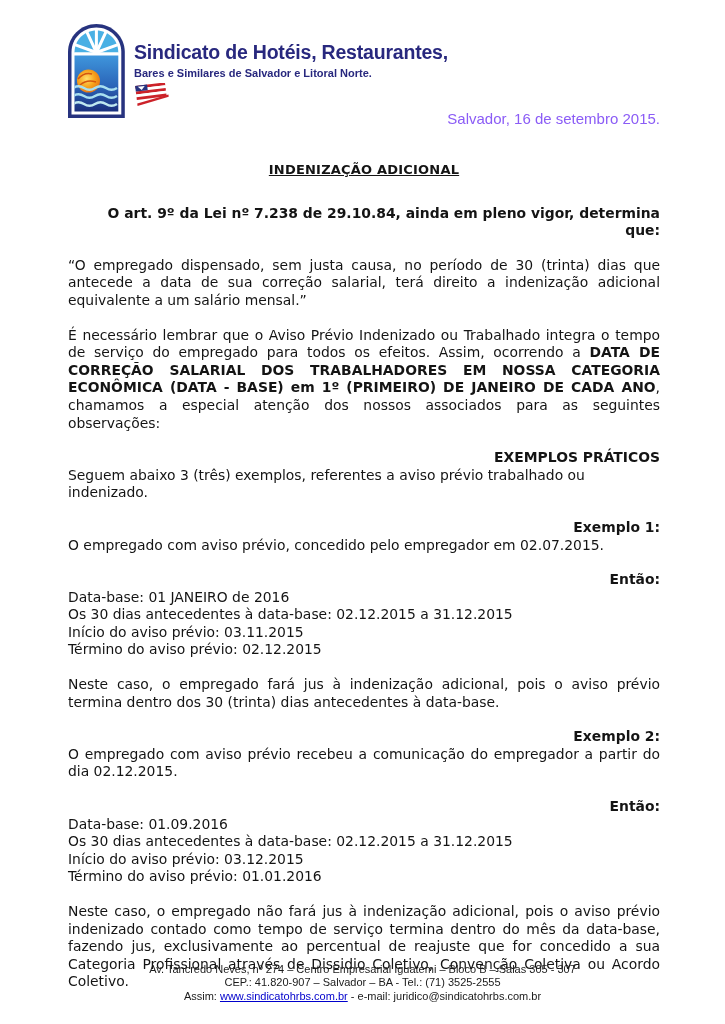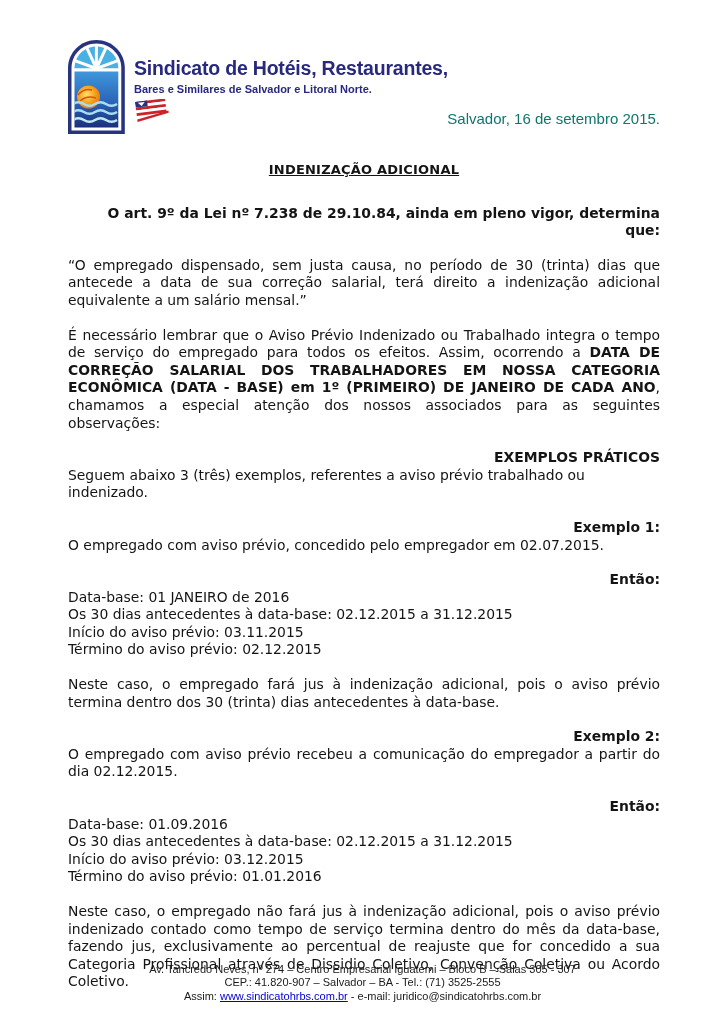--- a/index.html
+++ b/index.html
@@ -2,30 +2,30 @@
 <html lang="pt-BR"><head>
 <meta charset="utf-8">
 <style>
   * { box-sizing: border-box; }
   html,body { margin:0; padding:0; background:#ffffff; }
   .page {
     position:relative; width:725px; height:1024px; background:#ffffff;
     overflow:hidden; color:#141414;
   }
   
-  .letterhead { position:absolute; top:40px; left:68px; display:flex; align-items:flex-start; }
+  .letterhead { position:absolute; top:24px; left:68px; display:flex; align-items:flex-start; }
   .logo-window { display:block; }
   .brand { margin-left:9px; padding-top:17px; color:#28287e;
            font-family:"Liberation Sans", sans-serif; font-weight:bold; }
   .brand-l1 { font-size:19.5px; letter-spacing:-0.2px; white-space:nowrap; }
   .brand-l2 { font-size:11px; margin-top:3px; white-space:nowrap; }
   .flag-wrap { margin-top:4px; line-height:0; }
   
   .date { position:absolute; top:110px; right:65px; text-align:right;
-          font-family:"Liberation Sans", sans-serif; font-size:15px; color:#0f766e; }
+          font-family:"Liberation Sans", sans-serif; font-size:15px; color:#8b5cf6; }
   
   .doc { position:absolute; left:68px; top:161px; width:592px;
          font-family:"DejaVu Sans", sans-serif; font-size:13.9px; line-height:17.6px; color:#141414; }
   .doc .title { font-size:13px; font-weight:bold; text-decoration:underline;
                 text-align:center; margin:0 0 26px 0; letter-spacing:0.2px; }
   .doc p, .doc .blk { margin:0 0 17px 0; }
   .b { font-weight:bold;text-align:right; }
   .just { text-align:justify; }
   .line { margin:0; }
   

